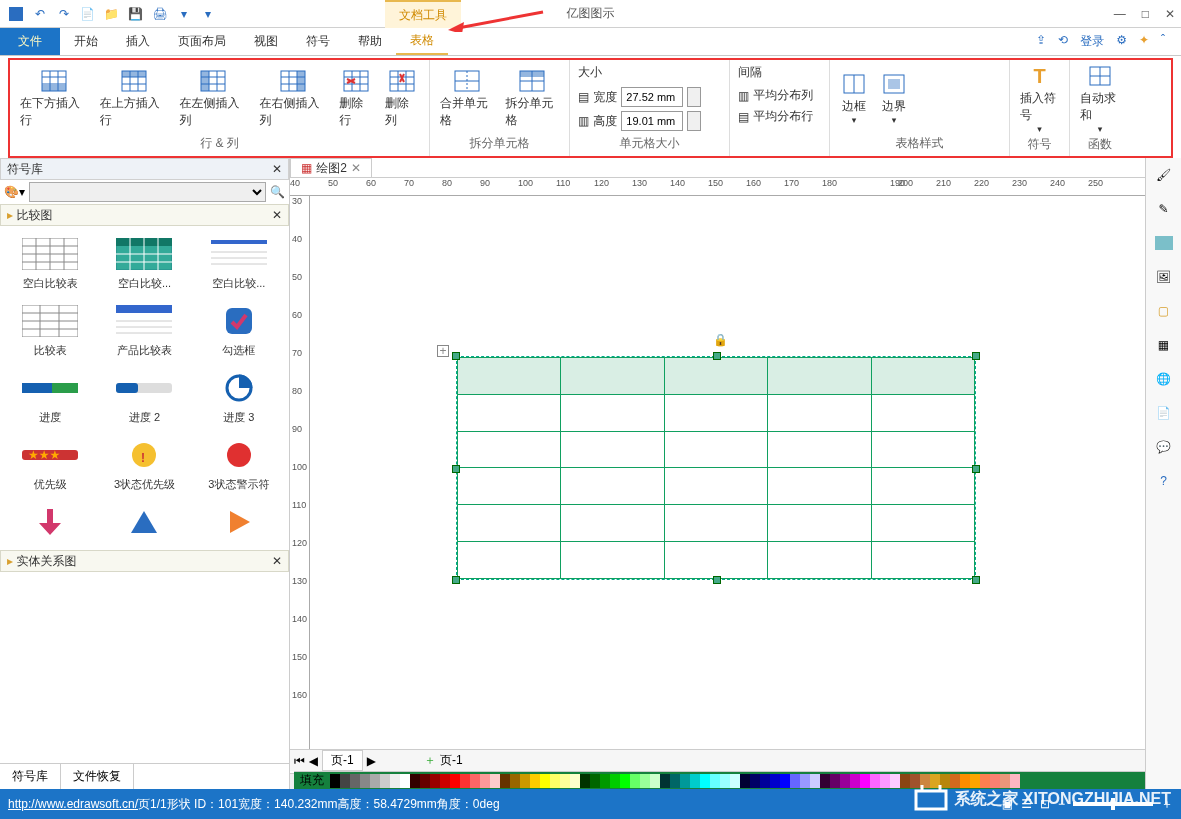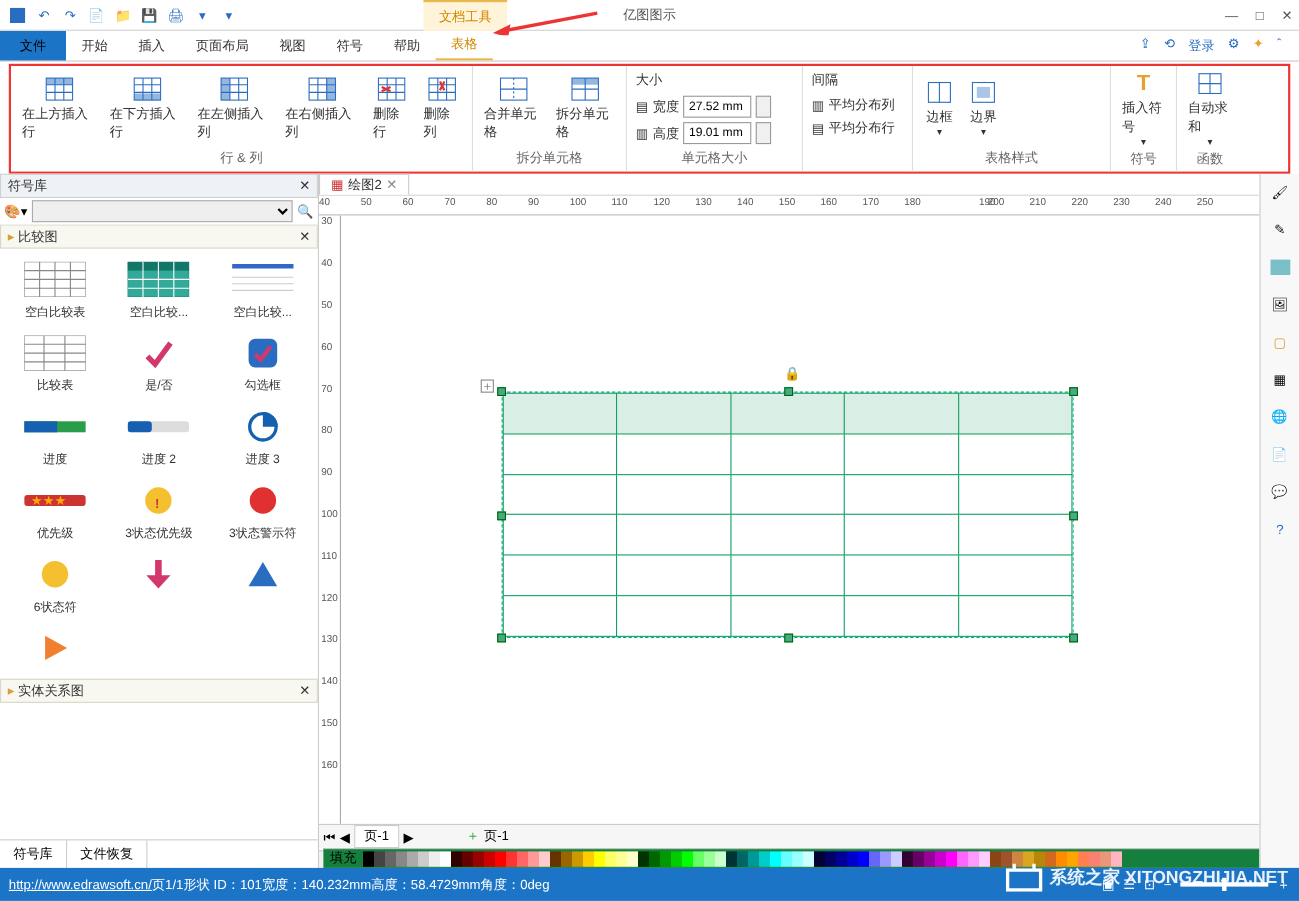--- a/index.html
+++ b/index.html
@@ -9,21 +9,21 @@
 .titlebar { height: 28px; background: #fff; display: flex; align-items: center; border-bottom: 1px solid #d0d0d0; position: relative; }
 .qat { display: flex; gap: 8px; padding: 0 8px; align-items: center; }
 .qat-btn { width: 16px; height: 16px; display: flex; align-items: center; justify-content: center; cursor: pointer; color: #2a6dc0; }
 .doc-tool-tab { position: absolute; left: 385px; top: 0; height: 28px; padding: 0 14px; background: #fff4d9; color: #d08a00; display: flex; align-items: center; border-top: 2px solid #e8b84e; }
 .app-title { position: absolute; left: 50%; transform: translateX(-50%); color: #555; }
 .win-controls { position: absolute; right: 6px; display: flex; gap: 16px; color: #555; }
 
 
 .menurow { height: 28px; display: flex; align-items: center; border-bottom: 1px solid #c8c8c8; }
 .menutab { padding: 0 14px; height: 100%; display: flex; align-items: center; cursor: pointer; color: #333; }
-.menutab.file { background: #1c74c7; color: #000000; padding: 0 18px; }
+.menutab.file { background: #1c74c7; color: #fef9c3; padding: 0 18px; }
 .menutab.active { color: #d08a00; border-bottom: 2px solid #e8b84e; background: #fff; }
 .menurow-right { margin-left: auto; display: flex; gap: 12px; padding-right: 16px; color: #2a6dc0; }
 
 
 .ribbon-wrap { position: relative; }
 .ribbon { height: 100px; border: 2.5px solid #e33; margin: 2px 8px; display: flex; background: #fff; }
 .arrow { position: absolute; left: 448px; top: 8px; width: 100px; height: 24px; }
 .ribbon-group { border-right: 1px solid #ddd; display: flex; flex-direction: column; padding: 2px 4px; }
 .ribbon-items { display: flex; flex: 1; align-items: center; }
 .ribbon-item { display: flex; flex-direction: column; align-items: center; padding: 2px 6px; cursor: pointer; color: #333; font-size: 12px; }
@@ -138,41 +138,41 @@
 
 <div class="ribbon-wrap">
 <div class="ribbon">
 
   <div class="ribbon-group" style="flex:0 0 420px">
     <div class="ribbon-items">
       <div class="ribbon-item">
         <div class="ico">
               <svg width="26" height="22">
                 <rect x="1" y="1" width="24" height="20" fill="none" stroke="#2a6dc0"></rect>
+                <rect x="1" y="15" width="24" height="6" fill="#2a6dc0" opacity="0.5"></rect>
+                <line x1="1" y1="7" x2="25" y2="7" stroke="#2a6dc0"></line>
+                <line x1="1" y1="14" x2="25" y2="14" stroke="#2a6dc0"></line>
+                <line x1="9" y1="1" x2="9" y2="21" stroke="#2a6dc0"></line>
+                <line x1="17" y1="1" x2="17" y2="21" stroke="#2a6dc0"></line>
+              </svg>
+            </div>
+        <span>在下方插入行</span>
+      </div>
+      <div class="ribbon-item">
+        <div class="ico">
+              <svg width="26" height="22">
+                <rect x="1" y="1" width="24" height="20" fill="none" stroke="#2a6dc0"></rect>
                 <rect x="1" y="1" width="24" height="6" fill="#2a6dc0" opacity="0.5"></rect>
                 <line x1="1" y1="7" x2="25" y2="7" stroke="#2a6dc0"></line>
                 <line x1="1" y1="14" x2="25" y2="14" stroke="#2a6dc0"></line>
                 <line x1="9" y1="1" x2="9" y2="21" stroke="#2a6dc0"></line>
                 <line x1="17" y1="1" x2="17" y2="21" stroke="#2a6dc0"></line>
               </svg>
             </div>
         <span>在上方插入行</span>
-      </div>
-      <div class="ribbon-item">
-        <div class="ico">
-              <svg width="26" height="22">
-                <rect x="1" y="1" width="24" height="20" fill="none" stroke="#2a6dc0"></rect>
-                <rect x="1" y="15" width="24" height="6" fill="#2a6dc0" opacity="0.5"></rect>
-                <line x1="1" y1="7" x2="25" y2="7" stroke="#2a6dc0"></line>
-                <line x1="1" y1="14" x2="25" y2="14" stroke="#2a6dc0"></line>
-                <line x1="9" y1="1" x2="9" y2="21" stroke="#2a6dc0"></line>
-                <line x1="17" y1="1" x2="17" y2="21" stroke="#2a6dc0"></line>
-              </svg>
-            </div>
-        <span>在下方插入行</span>
       </div>
       <div class="ribbon-item">
         <div class="ico">
               <svg width="26" height="22">
                 <rect x="1" y="1" width="24" height="20" fill="none" stroke="#2a6dc0"></rect>
                 <rect x="1" y="1" width="8" height="20" fill="#2a6dc0" opacity="0.5"></rect>
                 <line x1="1" y1="7" x2="25" y2="7" stroke="#2a6dc0"></line>
                 <line x1="1" y1="14" x2="25" y2="14" stroke="#2a6dc0"></line>
                 <line x1="9" y1="1" x2="9" y2="21" stroke="#2a6dc0"></line>
                 <line x1="17" y1="1" x2="17" y2="21" stroke="#2a6dc0"></line>
@@ -407,25 +407,28 @@
               <line x1="0" y1="16" x2="56" y2="16" stroke="#888"></line>
               <line x1="0" y1="24" x2="56" y2="24" stroke="#888"></line>
               <line x1="18" y1="0" x2="18" y2="32" stroke="#888"></line>
               <line x1="37" y1="0" x2="37" y2="32" stroke="#888"></line>
             </svg>
           </div>
           <span class="shape-label">比较表</span>
         </div>
       <div class="shape-cell">
           <div class="shape-thumb">
-            <svg width="30" height="30">
-              <path d="M5 18 L12 25 L26 6" stroke="#d2386c" stroke-width="5" fill="none"></path>
-            </svg>
-          </div>
-          <span class="shape-label">是/否</span>
+            <svg width="56" height="32">
+              <rect x="0" y="0" width="56" height="8" fill="#36c"></rect>
+              <line x1="0" y1="16" x2="56" y2="16" stroke="#ccc"></line>
+              <line x1="0" y1="22" x2="56" y2="22" stroke="#ccc"></line>
+              <line x1="0" y1="28" x2="56" y2="28" stroke="#ccc"></line>
+            </svg>
+          </div>
+          <span class="shape-label">产品比较表</span>
         </div>
       <div class="shape-cell">
           <div class="shape-thumb">
             <svg width="30" height="30">
               <rect x="2" y="2" width="26" height="26" rx="6" fill="#2a6dc0"></rect>
               <path d="M8 16 L13 21 L22 9" stroke="#d2386c" stroke-width="4" fill="none"></path>
             </svg>
           </div>
           <span class="shape-label">勾选框</span>
         </div>
@@ -475,28 +478,20 @@
           </div>
           <span class="shape-label">3状态优先级</span>
         </div>
       <div class="shape-cell">
           <div class="shape-thumb">
             <svg width="30" height="30">
               <circle cx="15" cy="15" r="12" fill="#e03030"></circle>
             </svg>
           </div>
           <span class="shape-label">3状态警示符</span>
-        </div>
-      <div class="shape-cell">
-          <div class="shape-thumb">
-            <svg width="30" height="30">
-              <circle cx="15" cy="15" r="12" fill="#f5c030"></circle>
-            </svg>
-          </div>
-          <span class="shape-label">6状态符</span>
         </div>
       <div class="shape-cell">
           <div class="shape-thumb">
             <svg width="26" height="30">
               <path d="M10 2 L16 2 L16 16 L24 16 L13 28 L2 16 L10 16 Z" fill="#d2386c"></path>
             </svg>
           </div>
         </div>
       <div class="shape-cell">
           <div class="shape-thumb">

